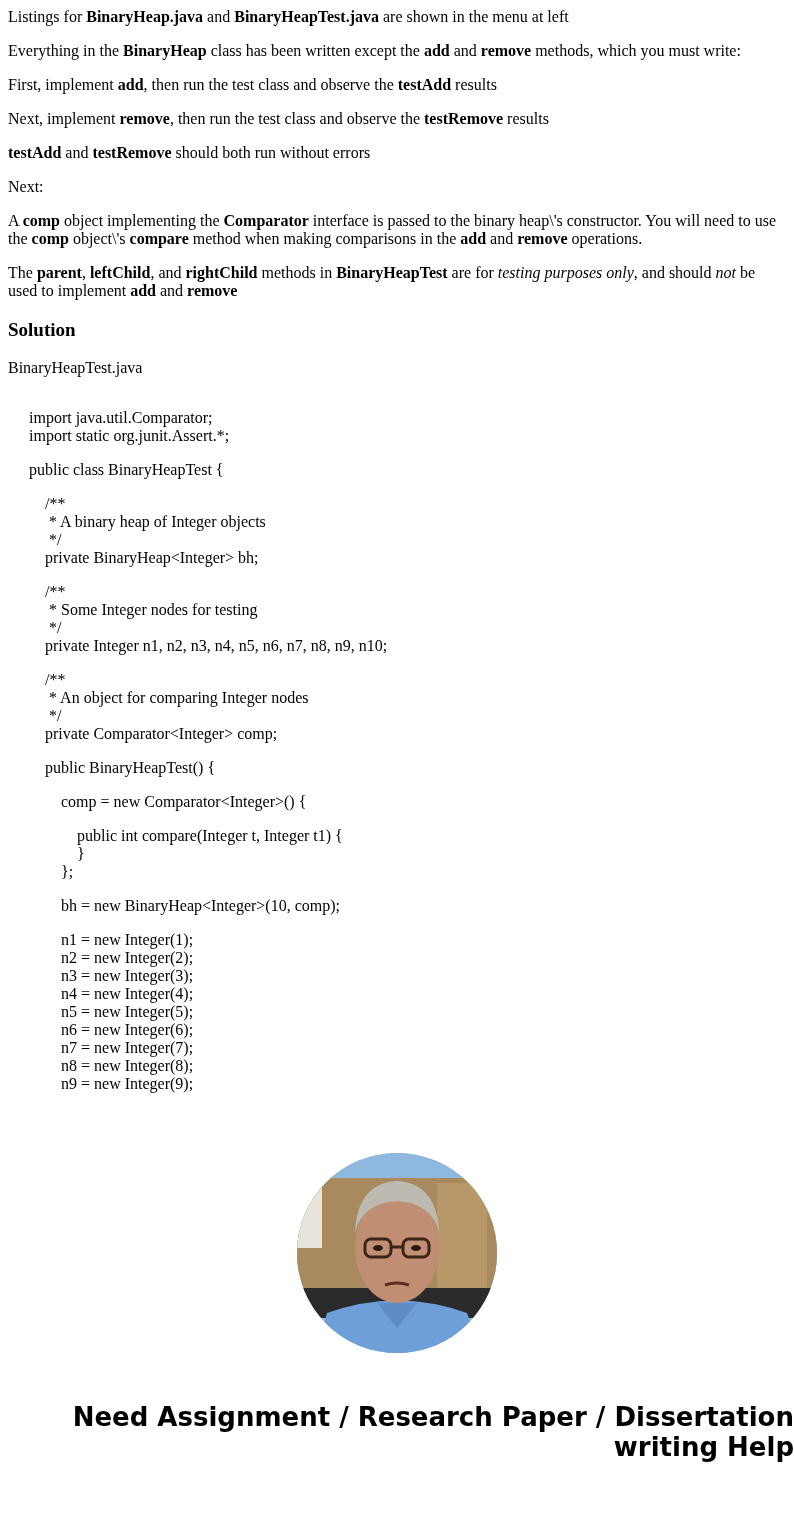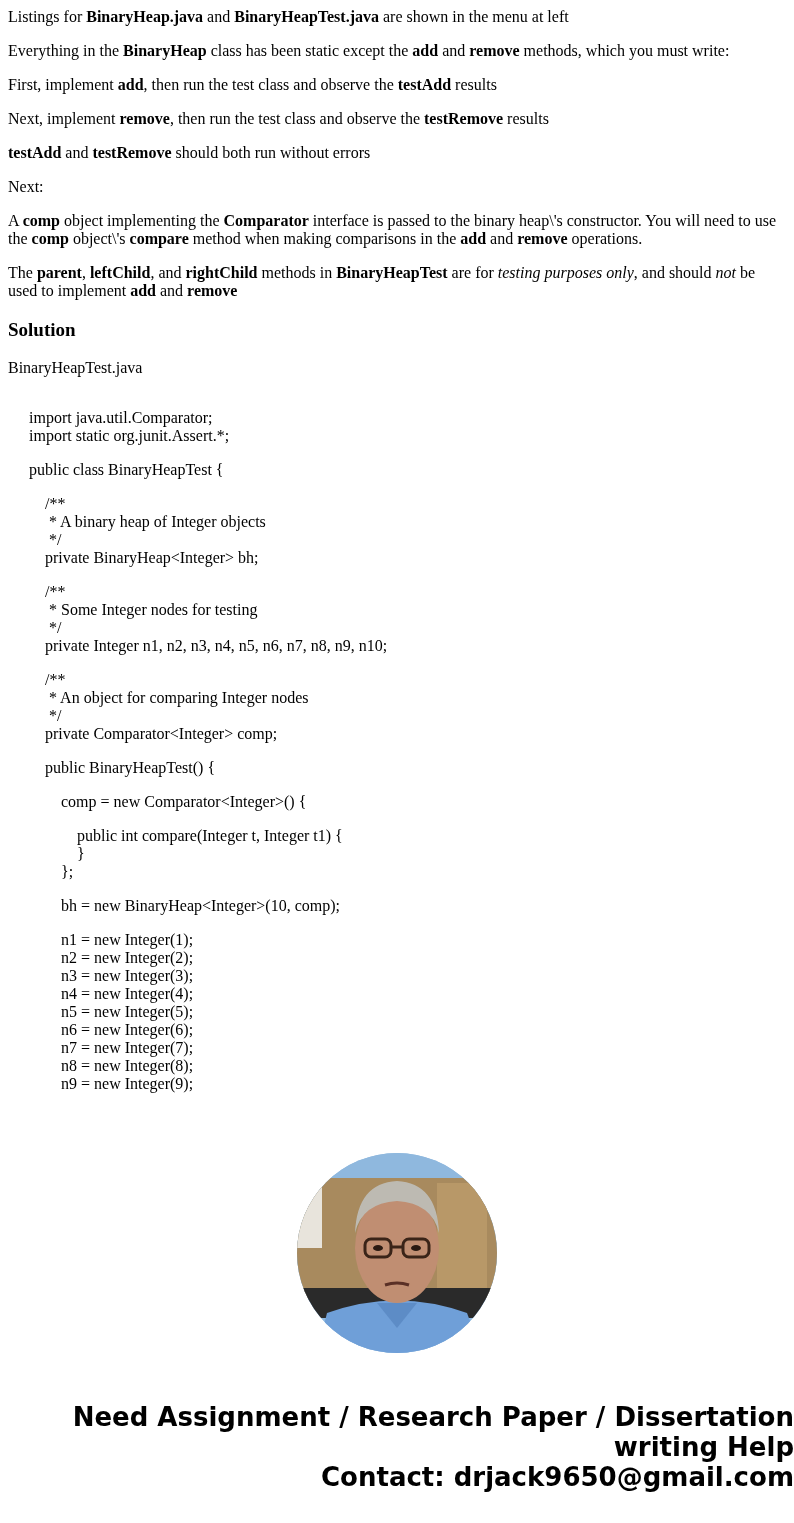--- a/index.html
+++ b/index.html
@@ -46,21 +46,21 @@
 </head>
 <body>
 
 <div class="content">
 
   <p class="p1">
     <span>Listings for </span><b>BinaryHeap.java</b><span> and </span><b>BinaryHeapTest.java</b><span> are shown in the menu at left</span>
   </p>
 
   <p class="p2">
-    <span>Everything in the </span><b>BinaryHeap</b><span> class has been static except the </span><b>add</b><span> and </span><b>remove</b><span> methods, which you must write:</span>
+    <span>Everything in the </span><b>BinaryHeap</b><span> class has been written except the </span><b>add</b><span> and </span><b>remove</b><span> methods, which you must write:</span>
   </p>
 
   <p class="p3">
     <span>First, implement </span><b>add</b><span>, then run the test class and observe the </span><b>testAdd</b><span> results</span>
   </p>
 
   <p class="p4">
     <span>Next, implement </span><b>remove</b><span>, then run the test class and observe the </span><b>testRemove</b><span> results</span>
   </p>
 
@@ -142,14 +142,13 @@
     <line x1="94" y1="94" x2="106" y2="94" stroke="#3a2418" stroke-width="3"></line>
     <ellipse cx="81" cy="95" rx="5" ry="3" fill="#2b1a12"></ellipse>
     <ellipse cx="119" cy="95" rx="5" ry="3" fill="#2b1a12"></ellipse>
     <path d="M88 132 Q100 128 112 132" stroke="#5a3026" stroke-width="3" fill="none"></path>
   </svg>
 </div>
 
 <div class="footer">
   <div>Need Assignment / Research Paper / Dissertation</div>
   <div>writing Help</div>
-  <div>Contact: drjack9650@gmail.com</div>
 </div>
 
 </body></html>

